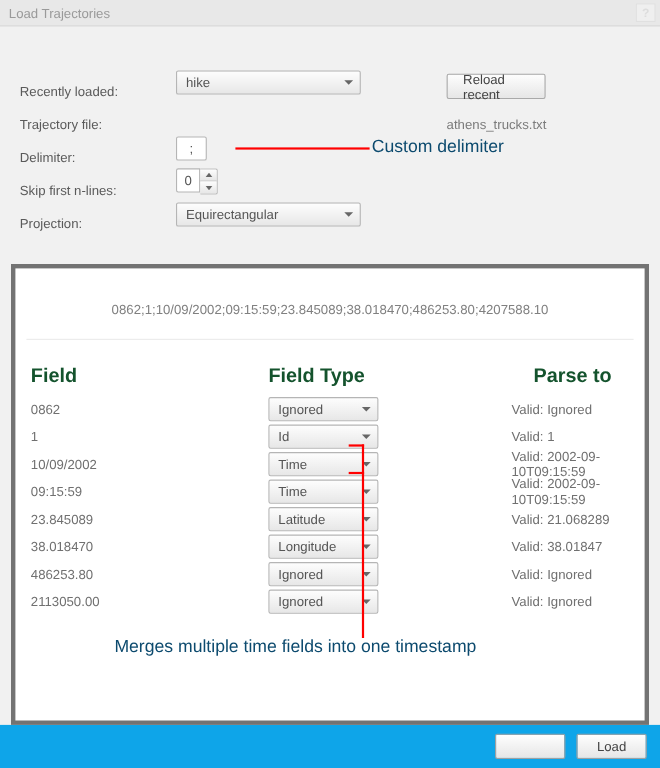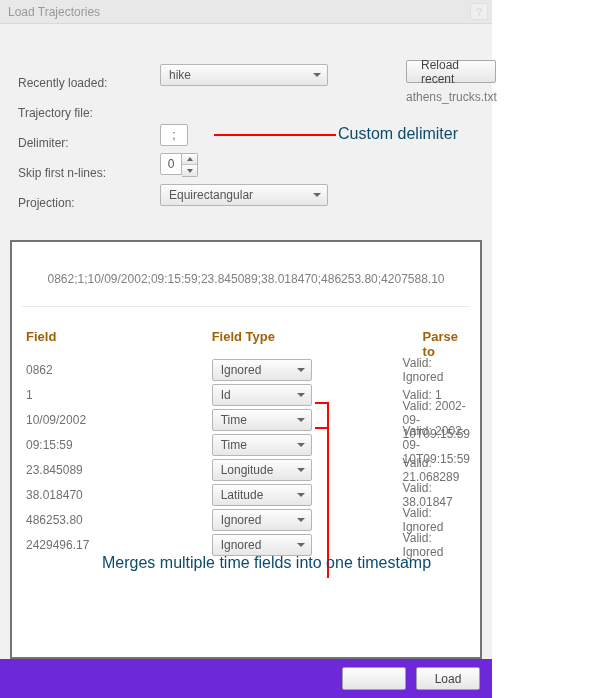--- a/index.html
+++ b/index.html
@@ -8,21 +8,21 @@
     font-family: Arial, Helvetica, sans-serif;
     font-size: 12px;
     color: #545454;
     background: #fff;
     width: 600px;
     height: 698px;
     overflow: hidden;
     position: relative;
   }
   .window {
-    width: 492px;
+    width: 600px;
     height: 698px;
     background: #f1f1f1;
     display: flex;
     flex-direction: column;
     position: relative;
   }
   .titlebar {
     height: 24px;
     background: #e8e8e8;
     border-bottom: 1px solid #d9d9d9;
@@ -100,21 +100,21 @@
   .file-name {
     color: #7b7b7b;
     font-size: 12px;
   }
   .right-col {
     position: absolute;
     left: 388px;
     top: 0;
     height: 30px;
     display: flex;
-    align-items: flex-start;
+    align-items: flex-end;
   }
   .text-input {
     width: 28px;
     height: 22px;
     border: 1px solid #b5b5b5;
     background: #fff;
     text-align: center;
     color: #555;
     display: inline-flex;
     align-items: center;
@@ -160,21 +160,21 @@
     font-size: 16px;
     position: absolute;
     white-space: nowrap;
   }
   .annot-line {
     position: absolute;
     background: #ff0000;
   }
   .preview-panel {
     margin: 6px 10px 0 10px;
-    border: 2px solid #737373;
+    border: 4px solid #737373;
     background: #fff;
     flex: 1;
     padding: 30px 10px 10px 10px;
     display: flex;
     flex-direction: column;
     position: relative;
   }
   .sample-line {
     text-align: center;
     color: #808080;
@@ -189,34 +189,34 @@
   .cols {
     display: flex;
     padding: 0 0 0 4px;
   }
   .col { display: flex; flex-direction: column; }
   .col.field { width: 195px; }
   .col.type  { width: 193px; margin-left: 21px; }
   .col.parse { flex: 1; margin-left: 28px; }
   .col-head {
     font-weight: bold;
-    color: #a16207;
-    font-size: 13px;
+    color: #14532d;
+    font-size: 18px;
     height: 28px;
   }
   .cell {
     height: 25px;
     display: flex;
     align-items: center;
     color: #707070;
     font-size: 12px;
   }
   .footer {
     height: 39px;
-    background: #6d28d9;
+    background: #0ea5e9;
     display: flex;
     align-items: center;
     justify-content: flex-end;
     padding: 0 12px;
     gap: 10px;
   }
   .footer .fbtn {
     height: 23px;
     width: 64px;
     background: linear-gradient(#fefefe,#e6e6e6);
@@ -298,21 +298,21 @@
     <div class="cols">
       <div class="col field">
         <div class="col-head">Field</div>
         <div class="cell">0862</div>
         <div class="cell">1</div>
         <div class="cell">10/09/2002</div>
         <div class="cell">09:15:59</div>
         <div class="cell">23.845089</div>
         <div class="cell">38.018470</div>
         <div class="cell">486253.80</div>
-        <div class="cell">2429496.17</div>
+        <div class="cell">2113050.00</div>
       </div>
       <div class="col type">
         <div class="col-head">Field Type</div>
         <div class="cell">
             <div class="dropdown small">
               <span>Ignored</span>
               <span class="caret"></span>
             </div>
           </div>
         <div class="cell">
@@ -328,27 +328,27 @@
             </div>
           </div>
         <div class="cell">
             <div class="dropdown small">
               <span>Time</span>
               <span class="caret"></span>
             </div>
           </div>
         <div class="cell">
             <div class="dropdown small">
+              <span>Latitude</span>
+              <span class="caret"></span>
+            </div>
+          </div>
+        <div class="cell">
+            <div class="dropdown small">
               <span>Longitude</span>
-              <span class="caret"></span>
-            </div>
-          </div>
-        <div class="cell">
-            <div class="dropdown small">
-              <span>Latitude</span>
               <span class="caret"></span>
             </div>
           </div>
         <div class="cell">
             <div class="dropdown small">
               <span>Ignored</span>
               <span class="caret"></span>
             </div>
           </div>
         <div class="cell">
@@ -367,21 +367,21 @@
         <div class="cell">Valid: 21.068289</div>
         <div class="cell">Valid: 38.01847</div>
         <div class="cell">Valid: Ignored</div>
         <div class="cell">Valid: Ignored</div>
       </div>
     </div>
 
     <div class="annot-line" style="left:303px;top:160px;width:14px;height:2px;"></div>
     <div class="annot-line" style="left:303px;top:185px;width:14px;height:2px;"></div>
     <div class="annot-line" style="left:315px;top:160px;width:2px;height:176px;"></div>
-    <div class="annot" style="left:90px;top:312px;">Merges multiple time fields into one timestamp</div>
+    <div class="annot" style="left:90px;top:336px;">Merges multiple time fields into one timestamp</div>
 
   </div>
 
   <div class="footer">
     <div class="fbtn"></div>
     <div class="fbtn">Load</div>
   </div>
 
 </div>
 

